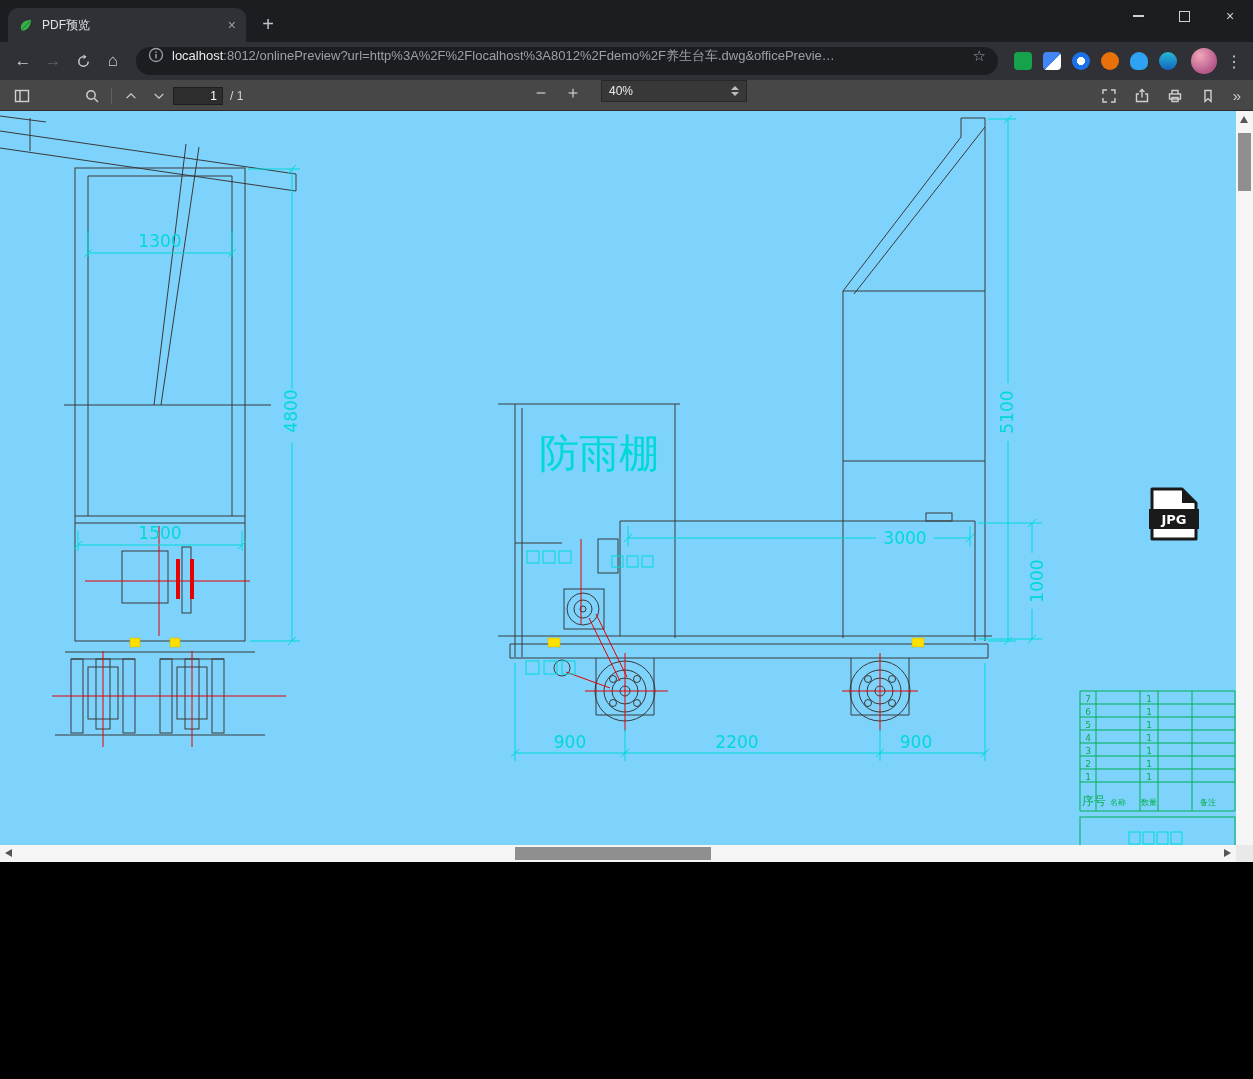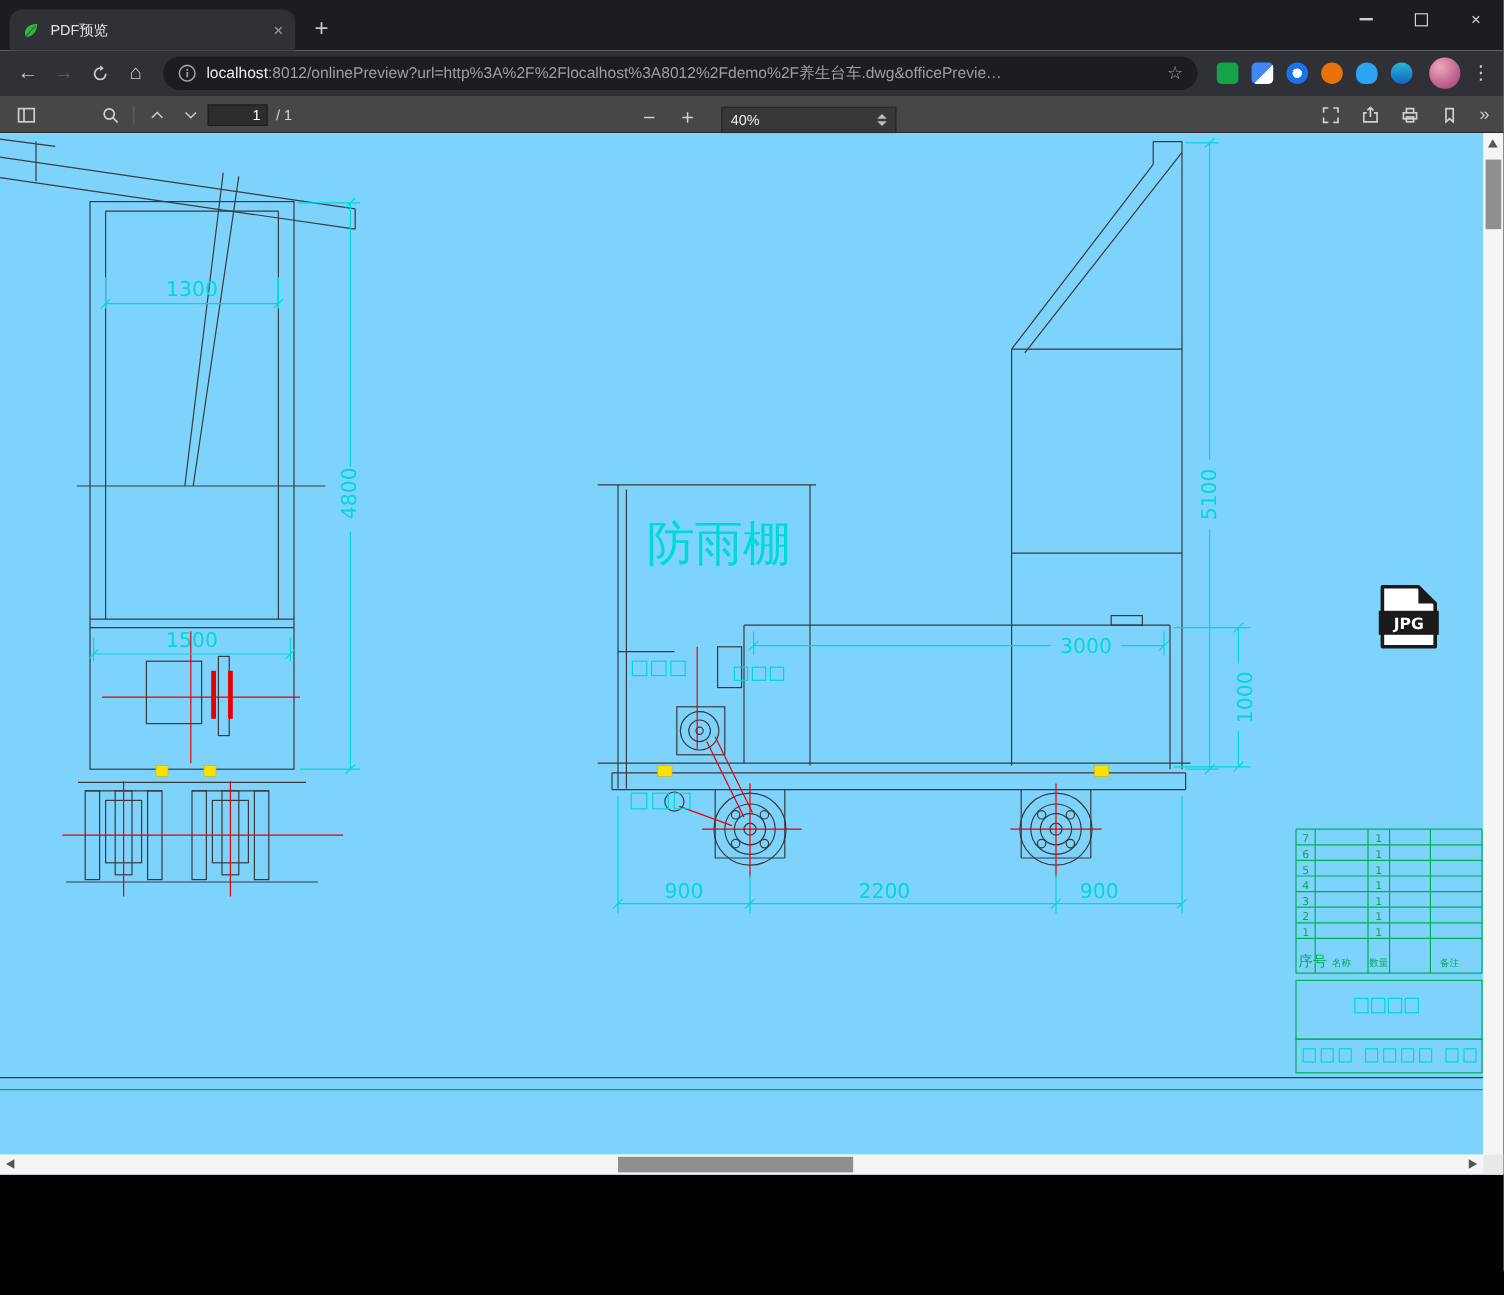--- a/index.html
+++ b/index.html
@@ -1,16 +1,16 @@
 <!DOCTYPE html>
 <html><head>
 <meta charset="utf-8">
 <style>
   html,body{margin:0;padding:0;background:#000;}
-  .window{position:relative;width:1253px;height:979px;overflow:hidden;background:#fff;
+  .window{position:relative;width:1253px;height:862px;overflow:hidden;background:#fff;
           font-family:"Liberation Sans",sans-serif;-webkit-font-smoothing:antialiased;}
 
   
   .titlebar{position:absolute;top:0;left:0;right:0;height:42px;background:#1c1d21;}
   .tab{position:absolute;left:8px;bottom:0;width:238px;height:34px;background:#2f3136;
        border-radius:10px 10px 0 0;display:flex;align-items:center;gap:8px;padding:0 10px;
        box-sizing:border-box;color:#dfe1e5;font-size:12px;}
   .tab-title{flex:1;white-space:nowrap;overflow:hidden;text-overflow:ellipsis;}
   .tab-close{color:#9aa0a6;font-size:14px;line-height:1;}
   .leaf{width:16px;height:16px;flex:0 0 16px;}
@@ -19,21 +19,21 @@
   .win-controls{position:absolute;right:0;top:0;height:32px;display:flex;}
   .win-btn{width:46px;display:flex;align-items:center;justify-content:center;color:#cfd1d4;font-size:14px;}
   .min-glyph{width:11px;height:2px;background:#cfd1d4;}
   .max-glyph{width:9px;height:9px;border:1px solid #cfd1d4;}
 
   .navbar{position:absolute;top:42px;left:0;right:0;height:38px;background:#2f3136;
           display:flex;align-items:center;padding:0 8px;box-sizing:border-box;}
   .nav-btn{width:30px;height:30px;display:flex;align-items:center;justify-content:center;
            color:#c8cbcf;font-size:17px;border-radius:50%;flex:0 0 auto;}
   .nav-btn.disabled{color:#5c5f63;}
-  .urlbar{flex:1;height:28px;background:#1c1d21;border-radius:14px;display:flex;align-items:center;
+  .urlbar{flex:1;height:28px;background:#1c1d21;border-radius:14px;display:flex;align-items:flex-start;
           padding:0 12px;margin:0 8px;min-width:0;}
   .info-icn{flex:0 0 16px;margin-right:8px;}
   .url-text{flex:1;font-size:13px;color:#9aa0a6;white-space:nowrap;overflow:hidden;text-overflow:ellipsis;}
   .url-host{color:#e8eaed;}
   .star{color:#9aa0a6;font-size:15px;margin-left:8px;flex:0 0 auto;}
   .ext-row{display:flex;align-items:center;gap:11px;margin:0 8px;flex:0 0 auto;}
   .ext-icon{width:18px;height:18px;border-radius:4px;}
   .avatar{width:26px;height:26px;border-radius:50%;margin:0 6px;flex:0 0 auto;
           background:radial-gradient(circle at 35% 30%,#f2a6b8,#b4588a 70%);}
   .kebab{width:22px;text-align:center;color:#c8cbcf;font-size:16px;flex:0 0 auto;}
@@ -42,21 +42,21 @@
   .pdfbar{position:absolute;top:80px;left:0;right:0;height:31px;background:#474747;
           box-shadow:inset 0 -1px 0 #2c2c2c;display:flex;align-items:center;color:#d4d4d4;}
   .pb-left{display:flex;align-items:center;padding-left:8px;}
   .pb-btn{width:28px;height:26px;display:flex;align-items:center;justify-content:center;}
   .pb-btn svg{stroke:#d0d0d0;fill:none;stroke-width:1.4;}
   .pb-divider{width:1px;height:16px;background:#5f5f5f;margin:0 5px;}
   .pb-spacer{width:42px;}
   .page-input{width:38px;height:16px;background:#2d2d2d;border:1px solid #1e1e1e;color:#fff;
               font-size:12px;text-align:right;padding:0 5px;font-family:"Liberation Sans",sans-serif;}
   .page-total{font-size:12px;margin-left:7px;}
-  .zoom-group{position:absolute;left:527px;top:0;height:31px;display:flex;align-items:flex-end;gap:4px;}
+  .zoom-group{position:absolute;left:527px;top:0;height:31px;display:flex;align-items:flex-start;gap:4px;}
   .zoom-select{width:130px;height:20px;background:#383838;border:1px solid #272727;display:flex;
                align-items:center;padding:0 7px;font-size:12px;color:#ececec;margin-left:10px;}
   .zoom-label{flex:1;}
   .spin{display:flex;flex-direction:column;gap:2px;}
   .tri-up{width:0;height:0;border-left:4px solid transparent;border-right:4px solid transparent;border-bottom:4px solid #bdbdbd;}
   .tri-dn{width:0;height:0;border-left:4px solid transparent;border-right:4px solid transparent;border-top:4px solid #bdbdbd;}
   .pb-right{position:absolute;right:6px;top:0;height:31px;display:flex;align-items:center;gap:5px;}
   .pb-more{font-size:15px;color:#d0d0d0;width:20px;text-align:center;}
 
   

